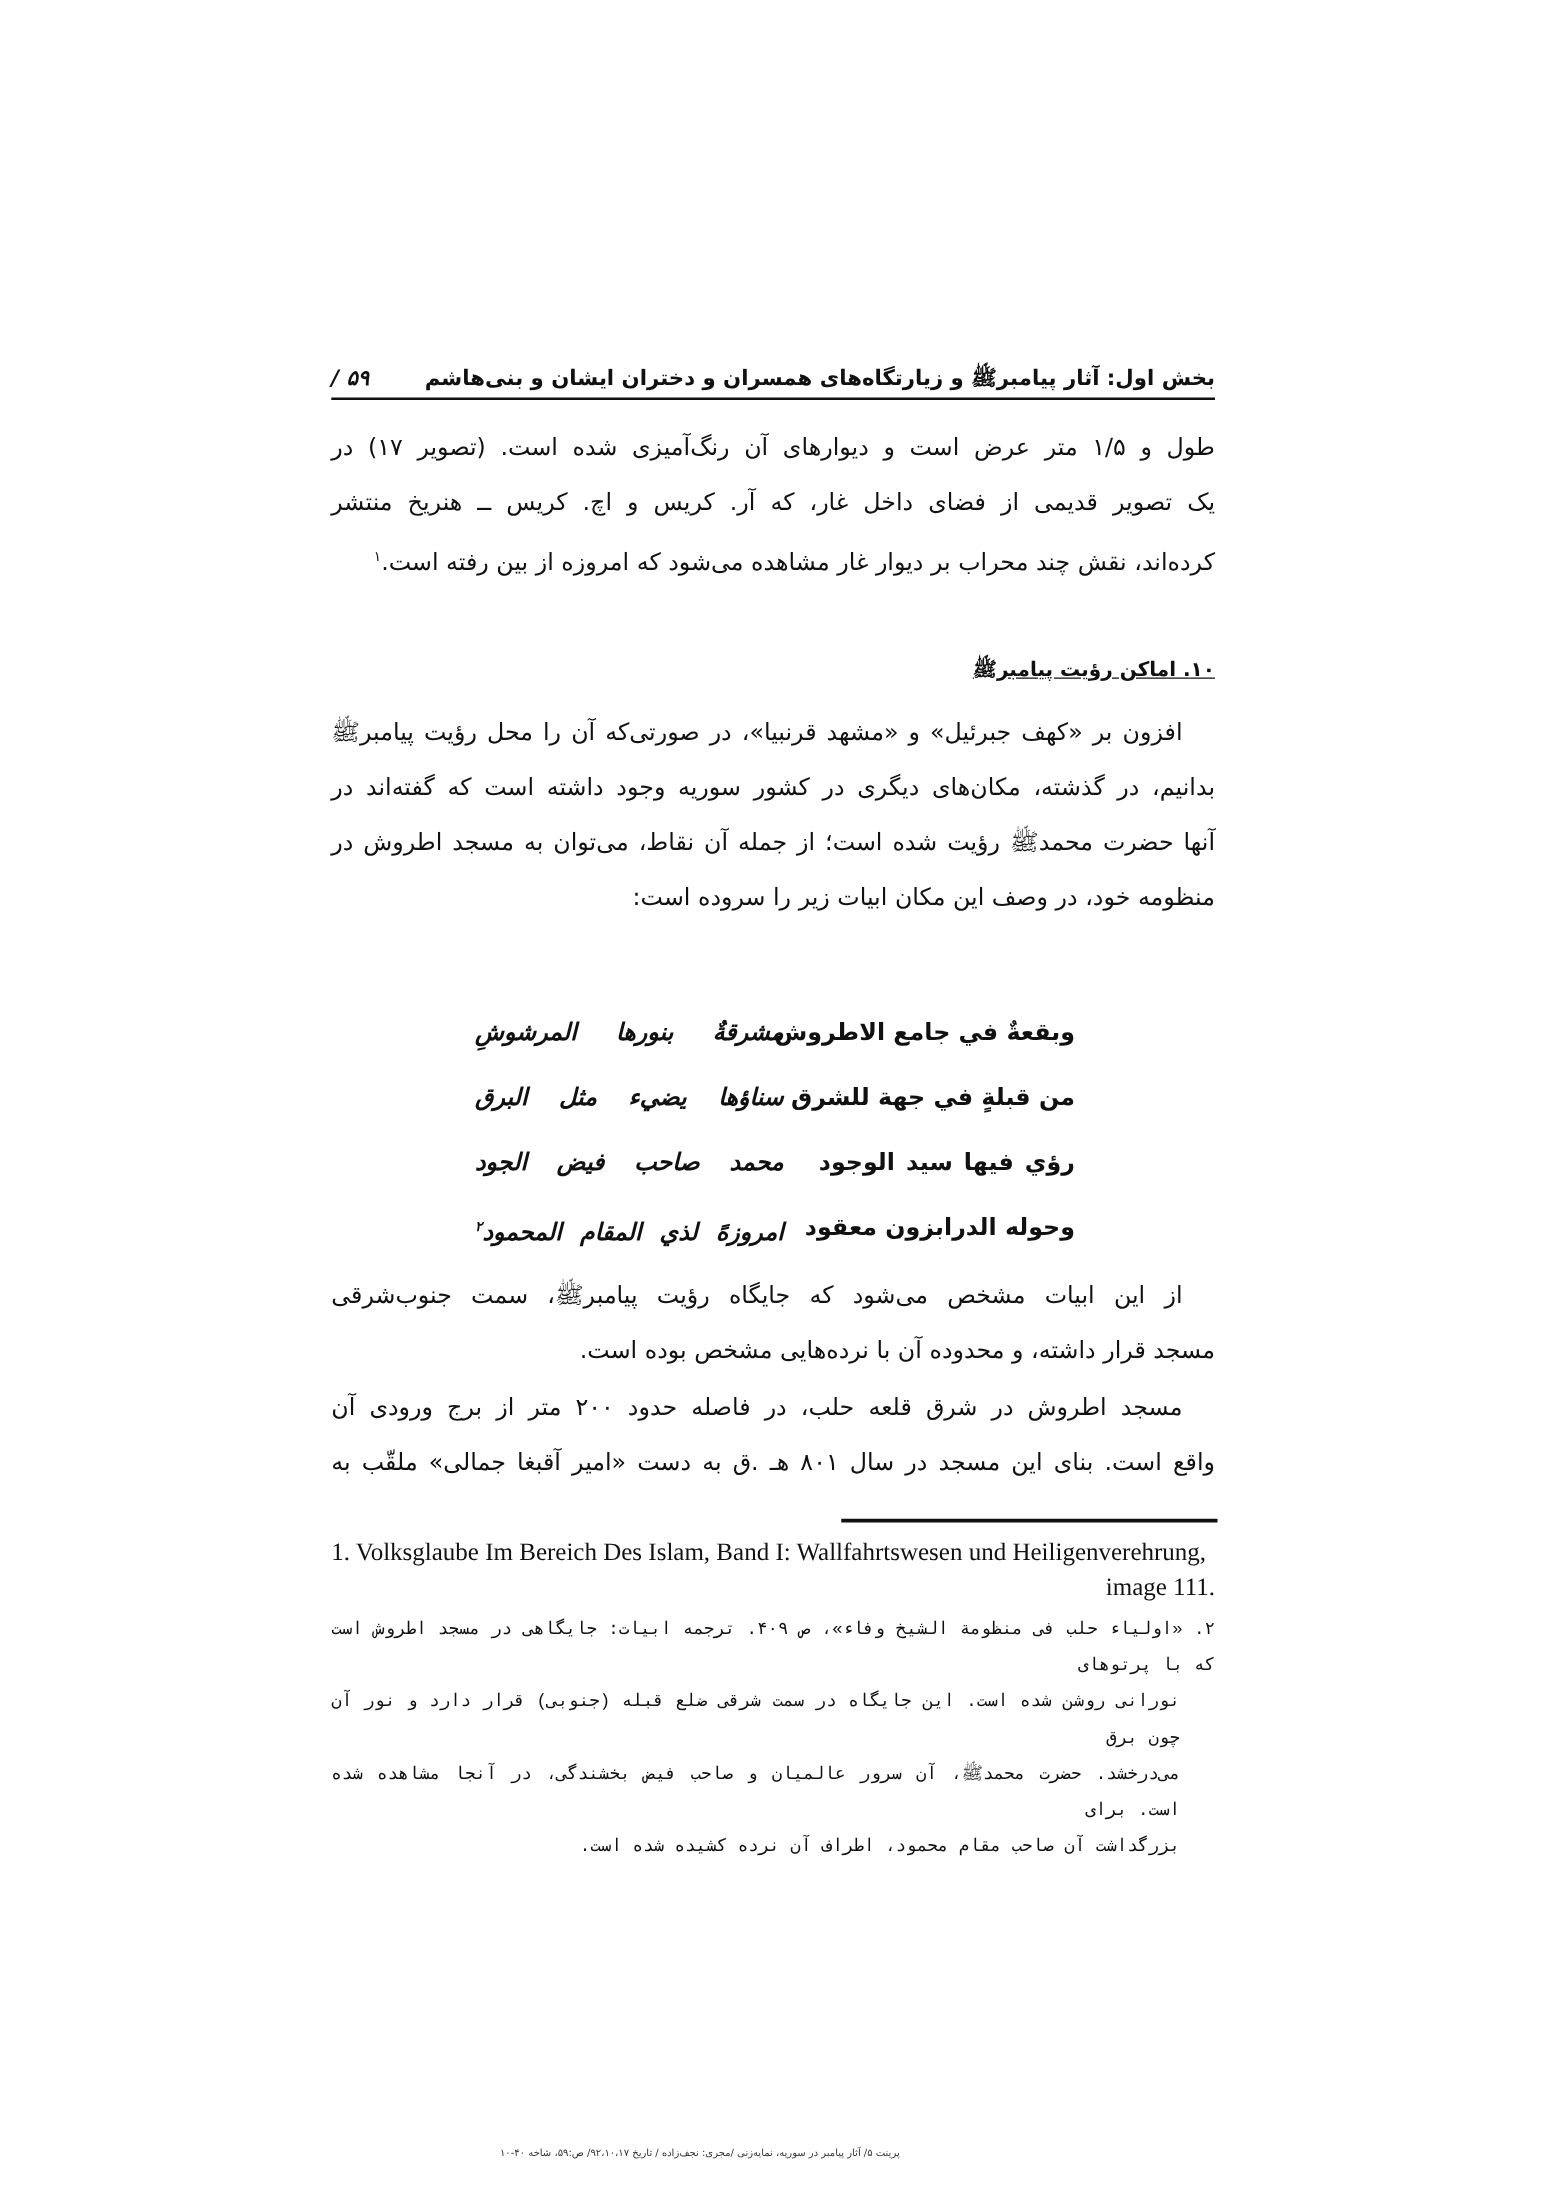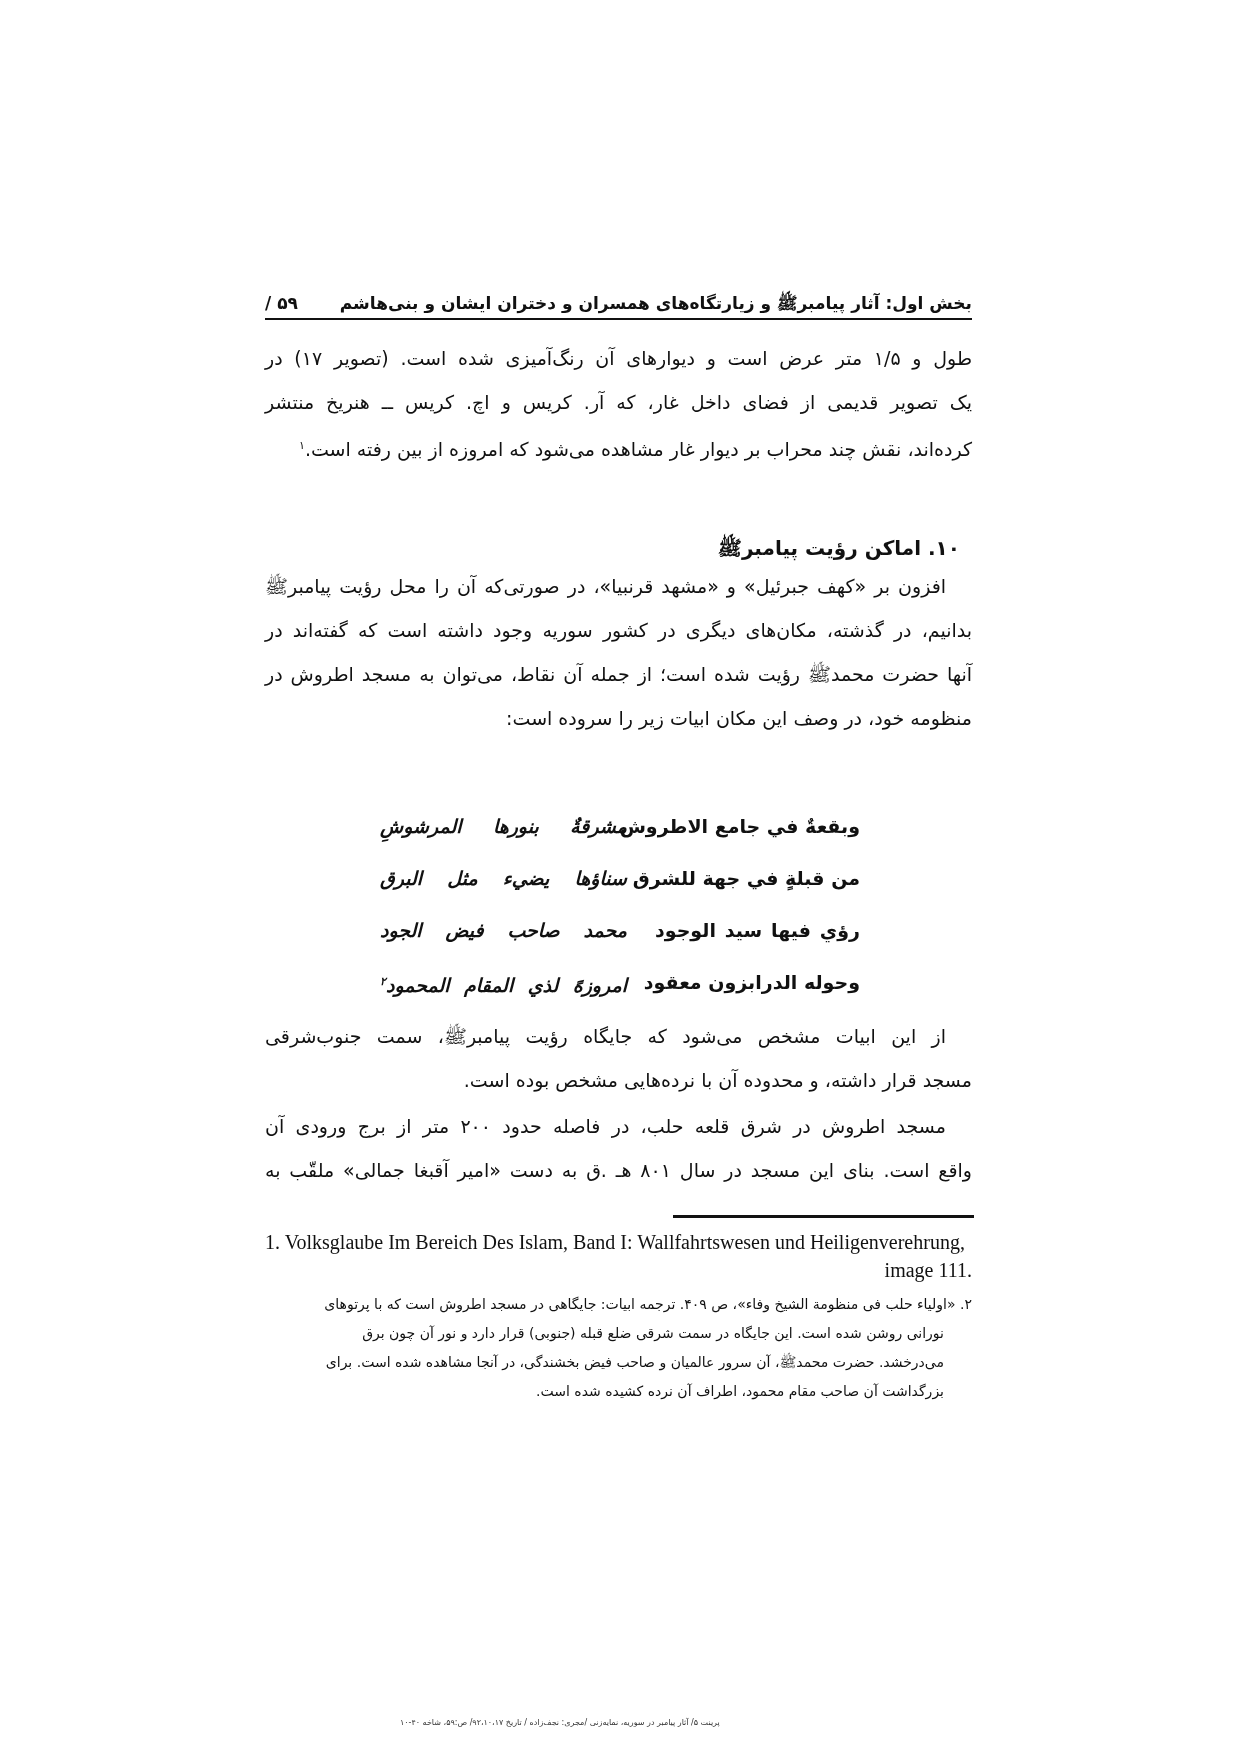--- a/index.html
+++ b/index.html
@@ -7,40 +7,40 @@
       width: 1239px; height: 1753px; background: #ffffff; position: relative; overflow: hidden;
       font-family: "DejaVu Sans", sans-serif; color: #111;
     }
     .page { position: absolute; left: 265px; top: 0; width: 707px; height: 1753px; }
     .running-header {
       position: absolute; top: 288px; left: 0; right: 0; height: 30px;
       direction: rtl; font-size: 17px; font-weight: bold; line-height: 30px;
       border-bottom: 2px solid #111;
     }
     .running-header .title { float: right; }
-    .running-header .pageno { float: left; direction: rtl; }
+    .running-header .pageno { float: left; direction: rtl; font-style: italic; }
     .body-text { position: absolute; left: 0; right: 0; direction: rtl; text-align: justify; font-size: 19px; }
     .para { line-height: 44px; margin: 0; text-align-last: right; }
     .para.full { text-align-last: justify; }
     .indent { text-indent: 26px; }
-    .heading { font-size: 20px; font-weight: bold; line-height: 44px; margin: 12px; }
+    .heading { font-size: 16px; font-weight: bold; line-height: 44px; margin: 0; text-decoration: underline; }
     sup { font-size: 11px; }
     .poem { position: absolute; left: 115px; width: 480px; direction: rtl; font-size: 19px; font-weight: bold; }
     .verse { display: flex; justify-content: flex-start; height: 52px; line-height: 52px; }
     .hemi { white-space: nowrap; }
     .hemi.first { width: 205px; text-align: justify; text-align-last: justify; margin-left: 28px; }
     .hemi.second { width: 247px; text-align: justify; text-align-last: justify; font-style: italic; }
     .fn-rule { position: absolute; top: 1215px; left: 408px; width: 301px; height: 3px; background: #111; }
     .footnotes { position: absolute; top: 1228px; left: 0; right: 0; font-size: 15px; }
     .fn-latin {
       direction: ltr; text-align: justify; line-height: 28px; margin: 0;
       font-family: "Liberation Serif", serif; font-size: 20px;
     }
     .fn-latin .cont { padding-left: 28px; display: block; text-align: right; }
-    .fn-fa { direction: rtl; text-align: justify; line-height: 29px; margin: 6px 0 0 0; font-size: 14px; }
+    .fn-fa { direction: rtl; text-align: justify; line-height: 29px; margin: 6px 0 0 0; font-size: 14px; font-family: Liberation Mono, monospace; }
     .fn-fa .cont { padding-right: 28px; }
     .print-footer {
       position: absolute; top: 1718px; left: 400px; width: 400px; direction: rtl; text-align: left;
       font-size: 8px; color: #333; white-space: nowrap;
     }
   </style>
 </head>
 <body>
 
 <div class="page">

